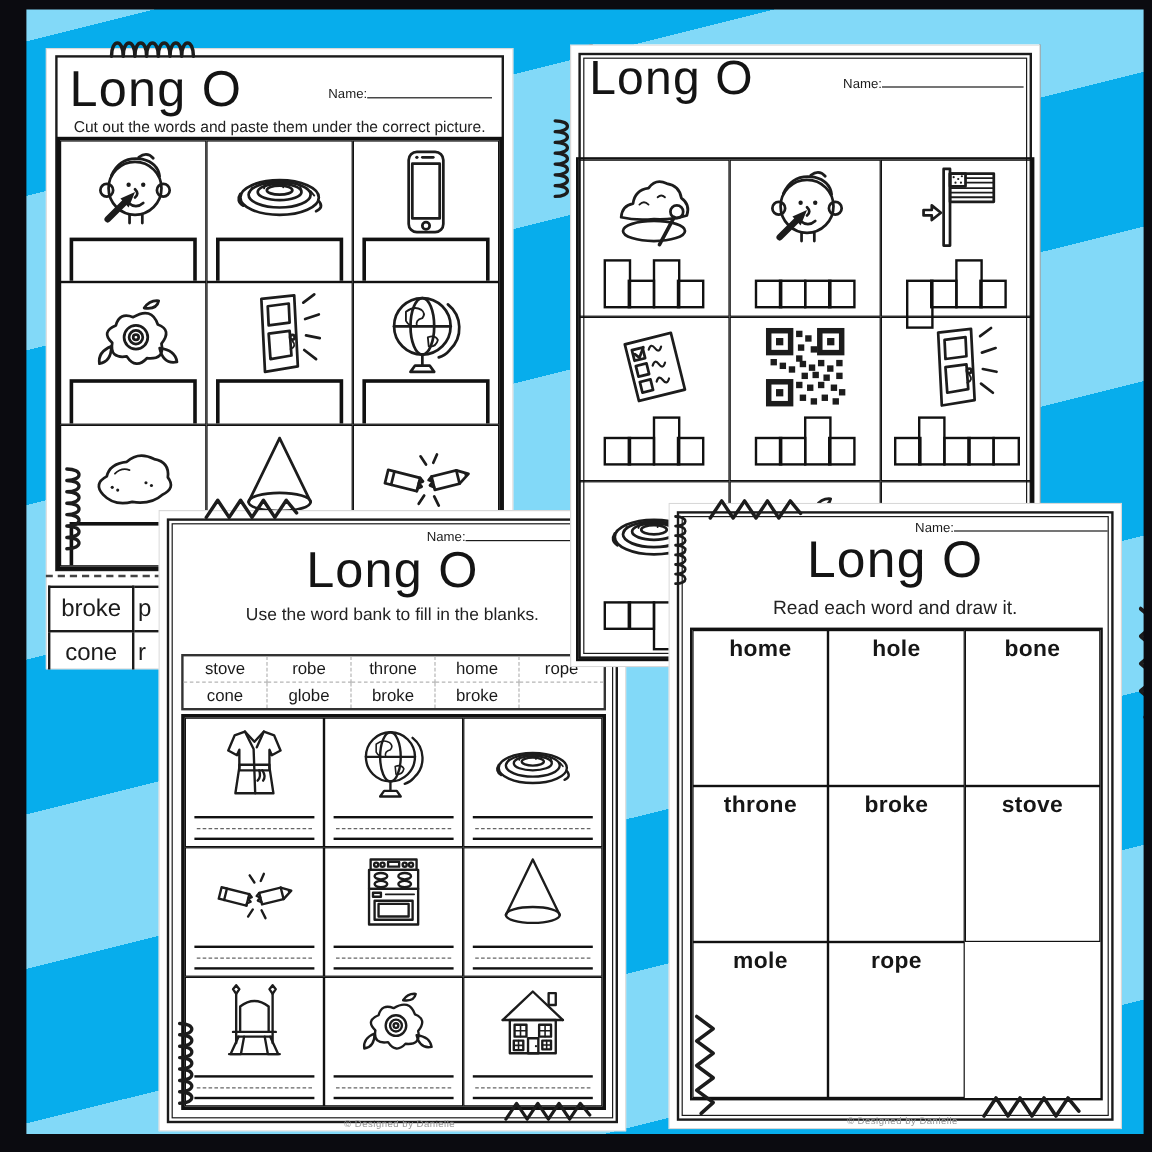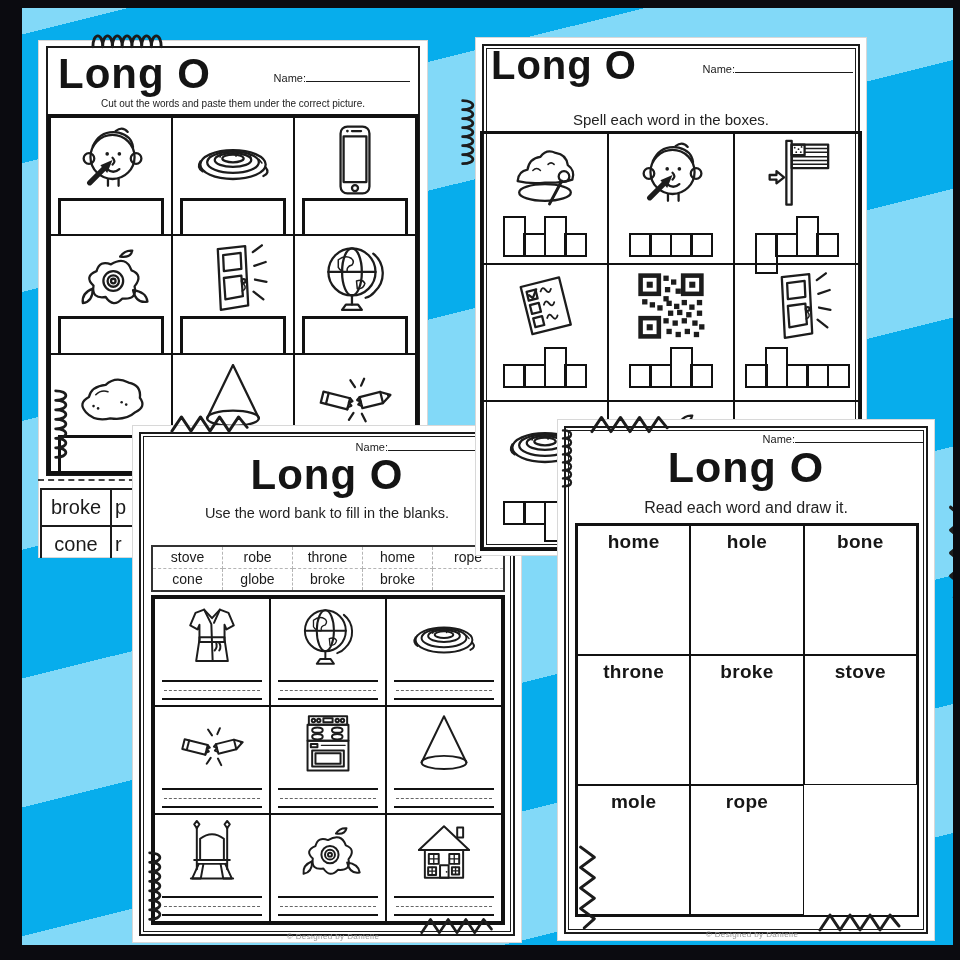--- a/index.html
+++ b/index.html
@@ -6,35 +6,35 @@
   .stage{position:relative;width:960px;height:960px;overflow:hidden;
     font-family:"Liberation Sans",sans-serif;color:#1b1b1b;
     background:repeating-linear-gradient(-14deg,#07ADEC 0 125px,#82D9F8 125px 250px);}
   .frame{position:absolute;inset:0;border-style:solid;border-color:#0b0b10;
     border-width:8px 7px 15px 22px;box-sizing:border-box;z-index:60;pointer-events:none;}
 
   .page{position:absolute;overflow:hidden;}
   .paper{position:absolute;inset:0;background:#fff;border:1px solid #d8d8d8;box-sizing:border-box;}
 
   
-  .title{font-weight:bold;letter-spacing:1px;margin:0;color:#141414;}
+  .title{font-weight:normal;letter-spacing:1px;margin:0;color:#141414;}
   .instr{margin:0;text-align:center;color:#222;}
   .nameline{position:absolute;font-size:11px;white-space:nowrap;}
   .nameline .nl{display:inline-block;border-bottom:1.5px solid #1b1b1b;height:9px;}
   .footer{position:absolute;left:0;right:0;bottom:2px;text-align:center;
     font-size:8px;color:#979797;letter-spacing:.4px;margin-left:12px;}
 
   
   .pageA{left:38px;top:40px;width:390px;height:518px;z-index:10;}
   .pageA .outer{position:absolute;left:8px;top:6px;width:370px;height:426px;
     border:2px solid #1b1b1b;}
   .pageA .title{position:absolute;left:10px;top:2px;font-size:42px;}
   .pageA .nameline{right:8px;top:24px;}
   .pageA .nl{width:104px;}
-  .pageA .instr{position:absolute;left:0;right:0;top:50px;font-size:10px;}
+  .pageA .instr{position:absolute;left:0;right:0;top:50px;font-size:13px;}
   .gridA{position:absolute;left:-1px;right:-1px;top:66px;bottom:-1px;
     display:grid;grid-template-columns:repeat(3,1fr);grid-template-rows:repeat(3,1fr);
     border:3px solid #111;}
   .cellA{border:1.6px solid #111;display:flex;flex-direction:column;align-items:center;
     justify-content:space-between;padding:4px 4px 7px;overflow:hidden;}
   .blank{width:100px;height:38px;border:3px solid #111;flex:none;}
   .cutline{position:absolute;left:0;right:0;top:439px;border-top:2px dashed #444;}
   .cards{position:absolute;left:2px;top:448px;border-collapse:collapse;font-size:20px;}
   .cards td{border:2px solid #1b1b1b;height:33px;text-align:center;}
   .cards td.c1{width:66px;}
@@ -438,21 +438,20 @@
   <section class="page pageB">
     <div class="backsheet"></div>
     <div class="paper"></div>
     <div class="dframe">
         <div class="inner"></div>
       </div>
     <h1 class="title">Long O</h1>
     <div class="nameline">
       <span>Name:</span><span class="nl"></span>
     </div>
-    <p class="instr">Spell each word in the boxes.</p>
     <div class="gridB">
       <div class="cellB">
         <svg class="pic">
             <use href="#i-hole"></use>
           </svg>
         <div class="boxes">
             <div class="bx t"></div>
             <div class="bx"></div>
             <div class="bx t"></div>
             <div class="bx"></div>

